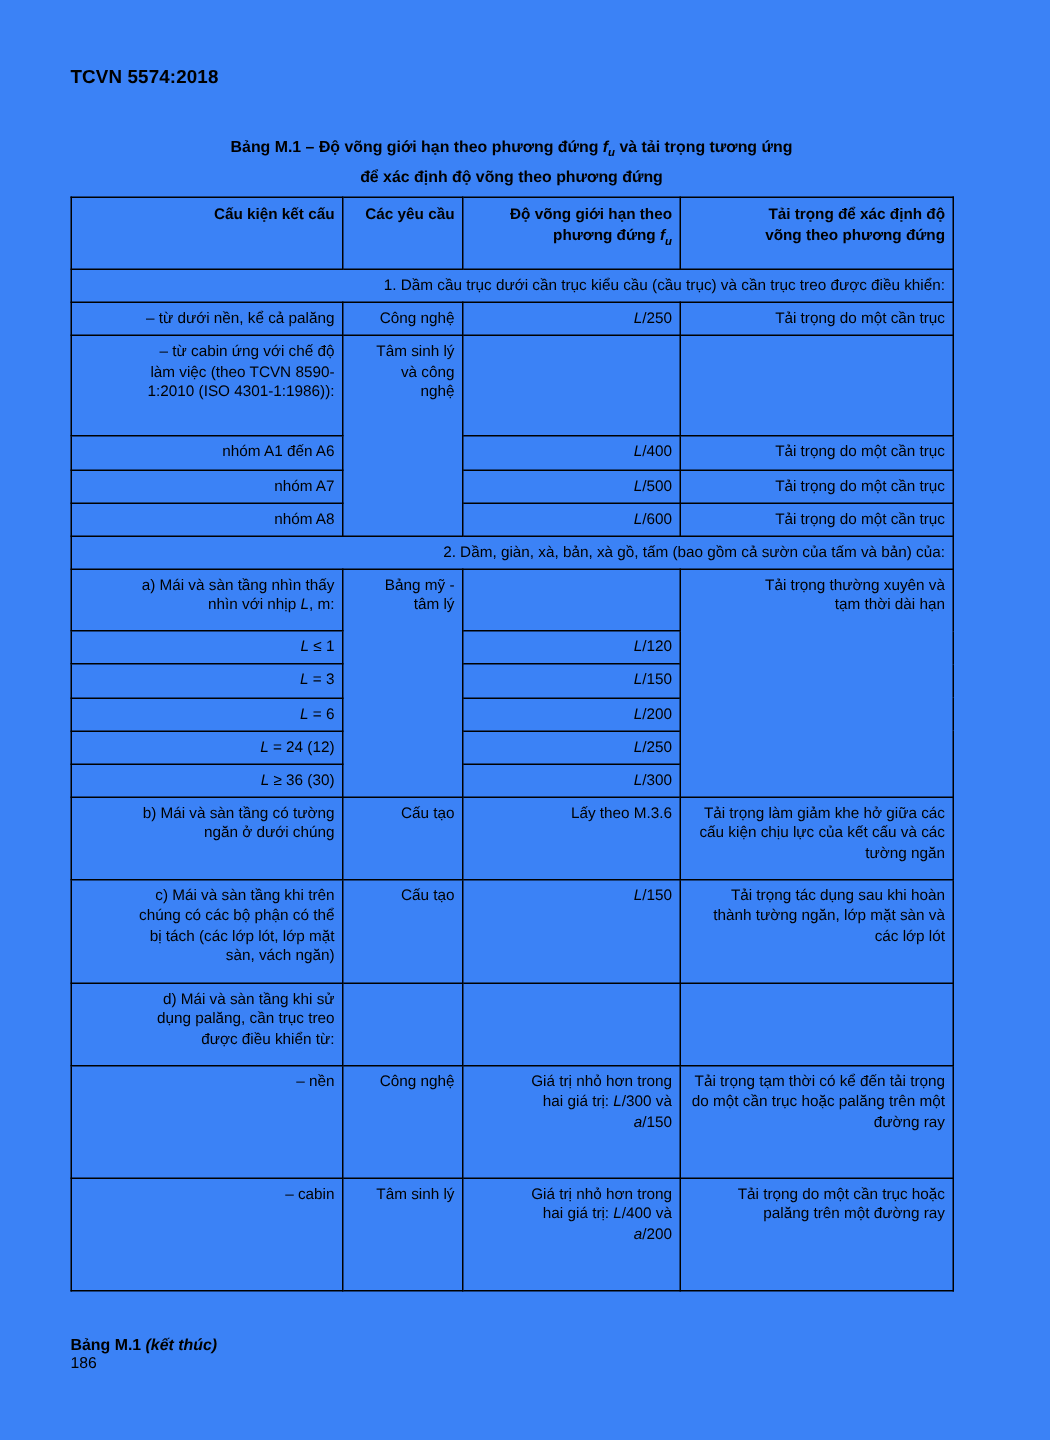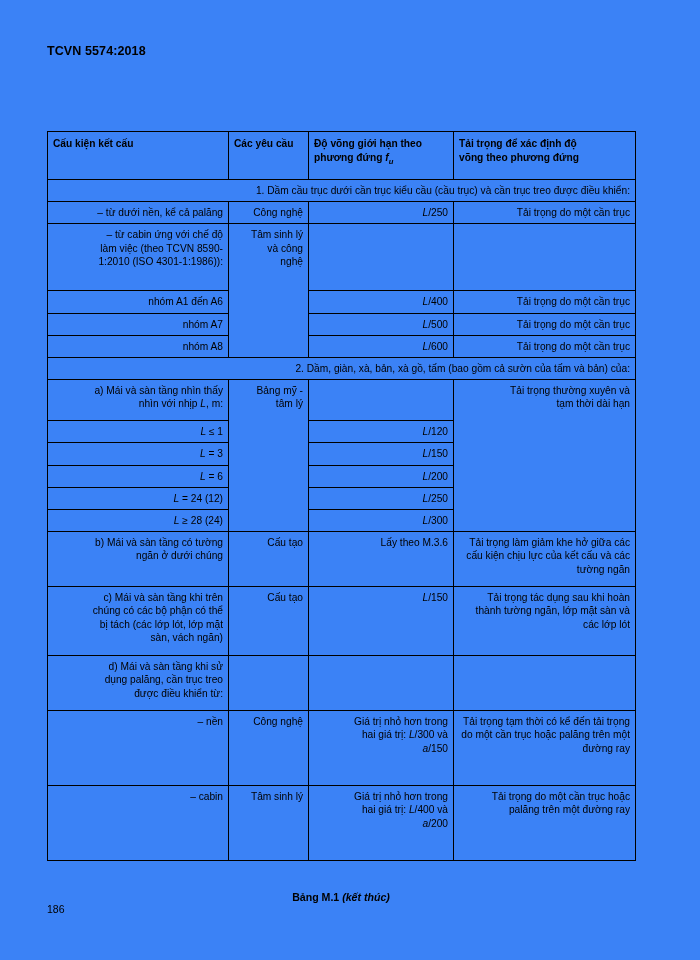--- a/index.html
+++ b/index.html
@@ -62,21 +62,21 @@
     line-height: 13.2px;
   }
   table.m1 td, table.m1 th {
     border: 1px solid #000;
     padding: 4px 5px 4px 5px;
     vertical-align: top;
     font-weight: normal;
     text-align: right;
   }
   table.m1 thead th {
-    text-align: left;
+    text-align: right;
     font-weight: bold;
     vertical-align: top;
     padding-top: 5px;
     line-height: 14px;
   }
   .c1 { width: 181px; }
   .c2 { width: 80px; }
   .c3 { width: 145px; }
   .c4 { width: 182px; }
 
@@ -89,40 +89,43 @@
   .mathA { font-style: italic; }
   .sub   { font-size: 7.6px; vertical-align: sub; font-style: italic; }
   .nb    { white-space: nowrap; }
 
   
   .table-end {
     position: absolute;
     left: 47px;
     top: 891px;
     width: 588px;
-    text-align: center;
     font-size: 10.6px;
     font-weight: bold;
   }
   .table-end .kt { font-style: italic; font-weight: bold; }
 
   .page-number {
     position: absolute;
     left: 47px;
     top: 903px;
     font-size: 10.5px;
   }
 </style>
 </head>
 <body>
 
 <div class="page">
 
   <div class="doc-header">TCVN 5574:2018</div>
 
+  <div class="table-caption">
+    <div><span>Bảng M.1 – Độ võng giới hạn theo phương đứng </span><span class="ital">f</span><span class="sub">u</span><span> và tải trọng tương ứng</span></div>
+    <div>để xác định độ võng theo phương đứng</div>
+  </div>
 
   <div class="tbl-wrap">
     <table class="m1">
       <colgroup>
         <col class="c1">
           <col class="c2">
           <col class="c3">
           <col class="c4">
       </colgroup>
       <thead>
@@ -219,21 +222,21 @@
           <td class="indent"><span class="mathL">L</span><span> = 6</span></td>
           <td class="ctr"><span class="mathL">L</span><span>/200</span></td>
         </tr>
 
         <tr>
           <td class="indent"><span class="mathL">L</span><span> = 24 (12)</span></td>
           <td class="ctr"><span class="mathL">L</span><span>/250</span></td>
         </tr>
 
         <tr>
-          <td class="indent"><span class="mathL">L</span><span> ≥ 28 (24)</span></td>
+          <td class="indent"><span class="mathL">L</span><span> ≥ 36 (30)</span></td>
           <td class="ctr"><span class="mathL">L</span><span>/300</span></td>
         </tr>
 
         <tr>
           <td style="height:46px">
             <span>b) Mái và sàn tầng có tường</span><br>
             <span>ngăn ở dưới chúng</span>
           </td>
           <td class="ctr">Cấu tạo</td>
           <td class="ctr">Lấy theo M.3.6</td>

